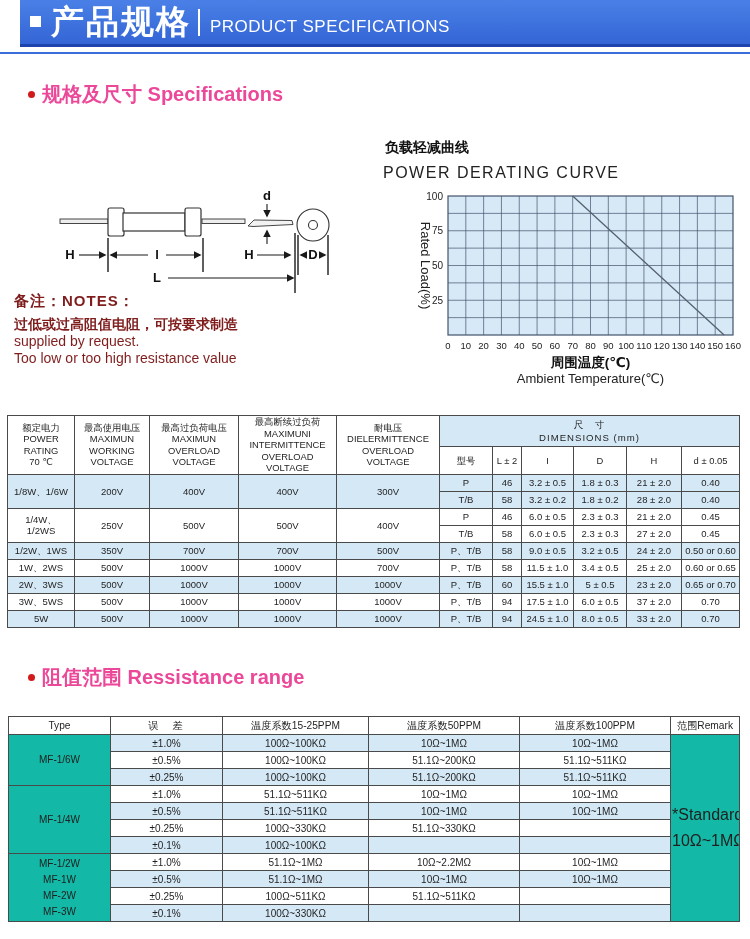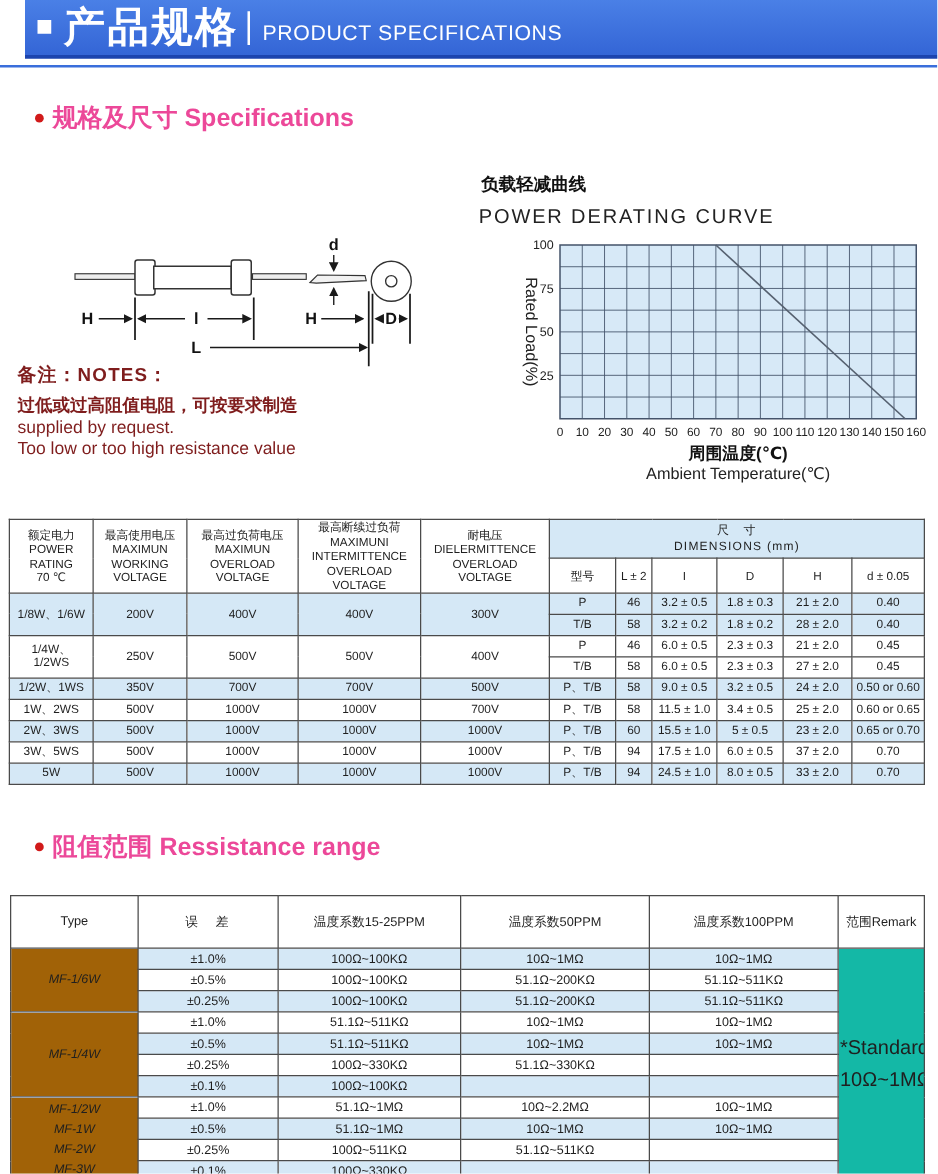--- a/index.html
+++ b/index.html
@@ -41,24 +41,24 @@
                                 font-weight:400;padding:0 1px;overflow:hidden;}
   .blue{background:#d5e8f6;}
   #spec-table{left:7px;top:415px;width:733px;font-size:9.5px;}
   #spec-table thead th{white-space:pre-line;line-height:11.5px;font-size:9.4px;}
   #spec-table thead .dim-th{line-height:13px;font-size:9.6px;letter-spacing:1px;}
   #spec-table tbody tr{height:17px;}
   #spec-table td{line-height:11px;}
   #spec-table .pre{white-space:pre-line;}
   #spec-note{position:absolute;left:30px;top:629px;font-size:11.5px;font-weight:bold;color:#111;}
   #res-table{left:8px;top:716px;width:731px;font-size:10px;}
-  #res-table thead tr{height:42px;}
+  #res-table thead tr{height:18px;}
   #res-table thead th{font-size:10.2px;}
   #res-table tbody tr{height:17px;}
-  #res-table .type-cell{white-space:pre-line;line-height:16px;background:#a16207;font-style:italic;}
+  #res-table .type-cell{white-space:pre-line;line-height:16px;background:#14b8a6;}
   #res-table .remark-cell{white-space:pre-line;line-height:26px;font-size:16px;background:#14b8a6;text-align:center;}
   #res-table .err-head{letter-spacing:2px;}
 </style>
 </head>
 <body>
 
 <div id="page">
 
   <header class="banner">
     <span class="banner-square"></span>

